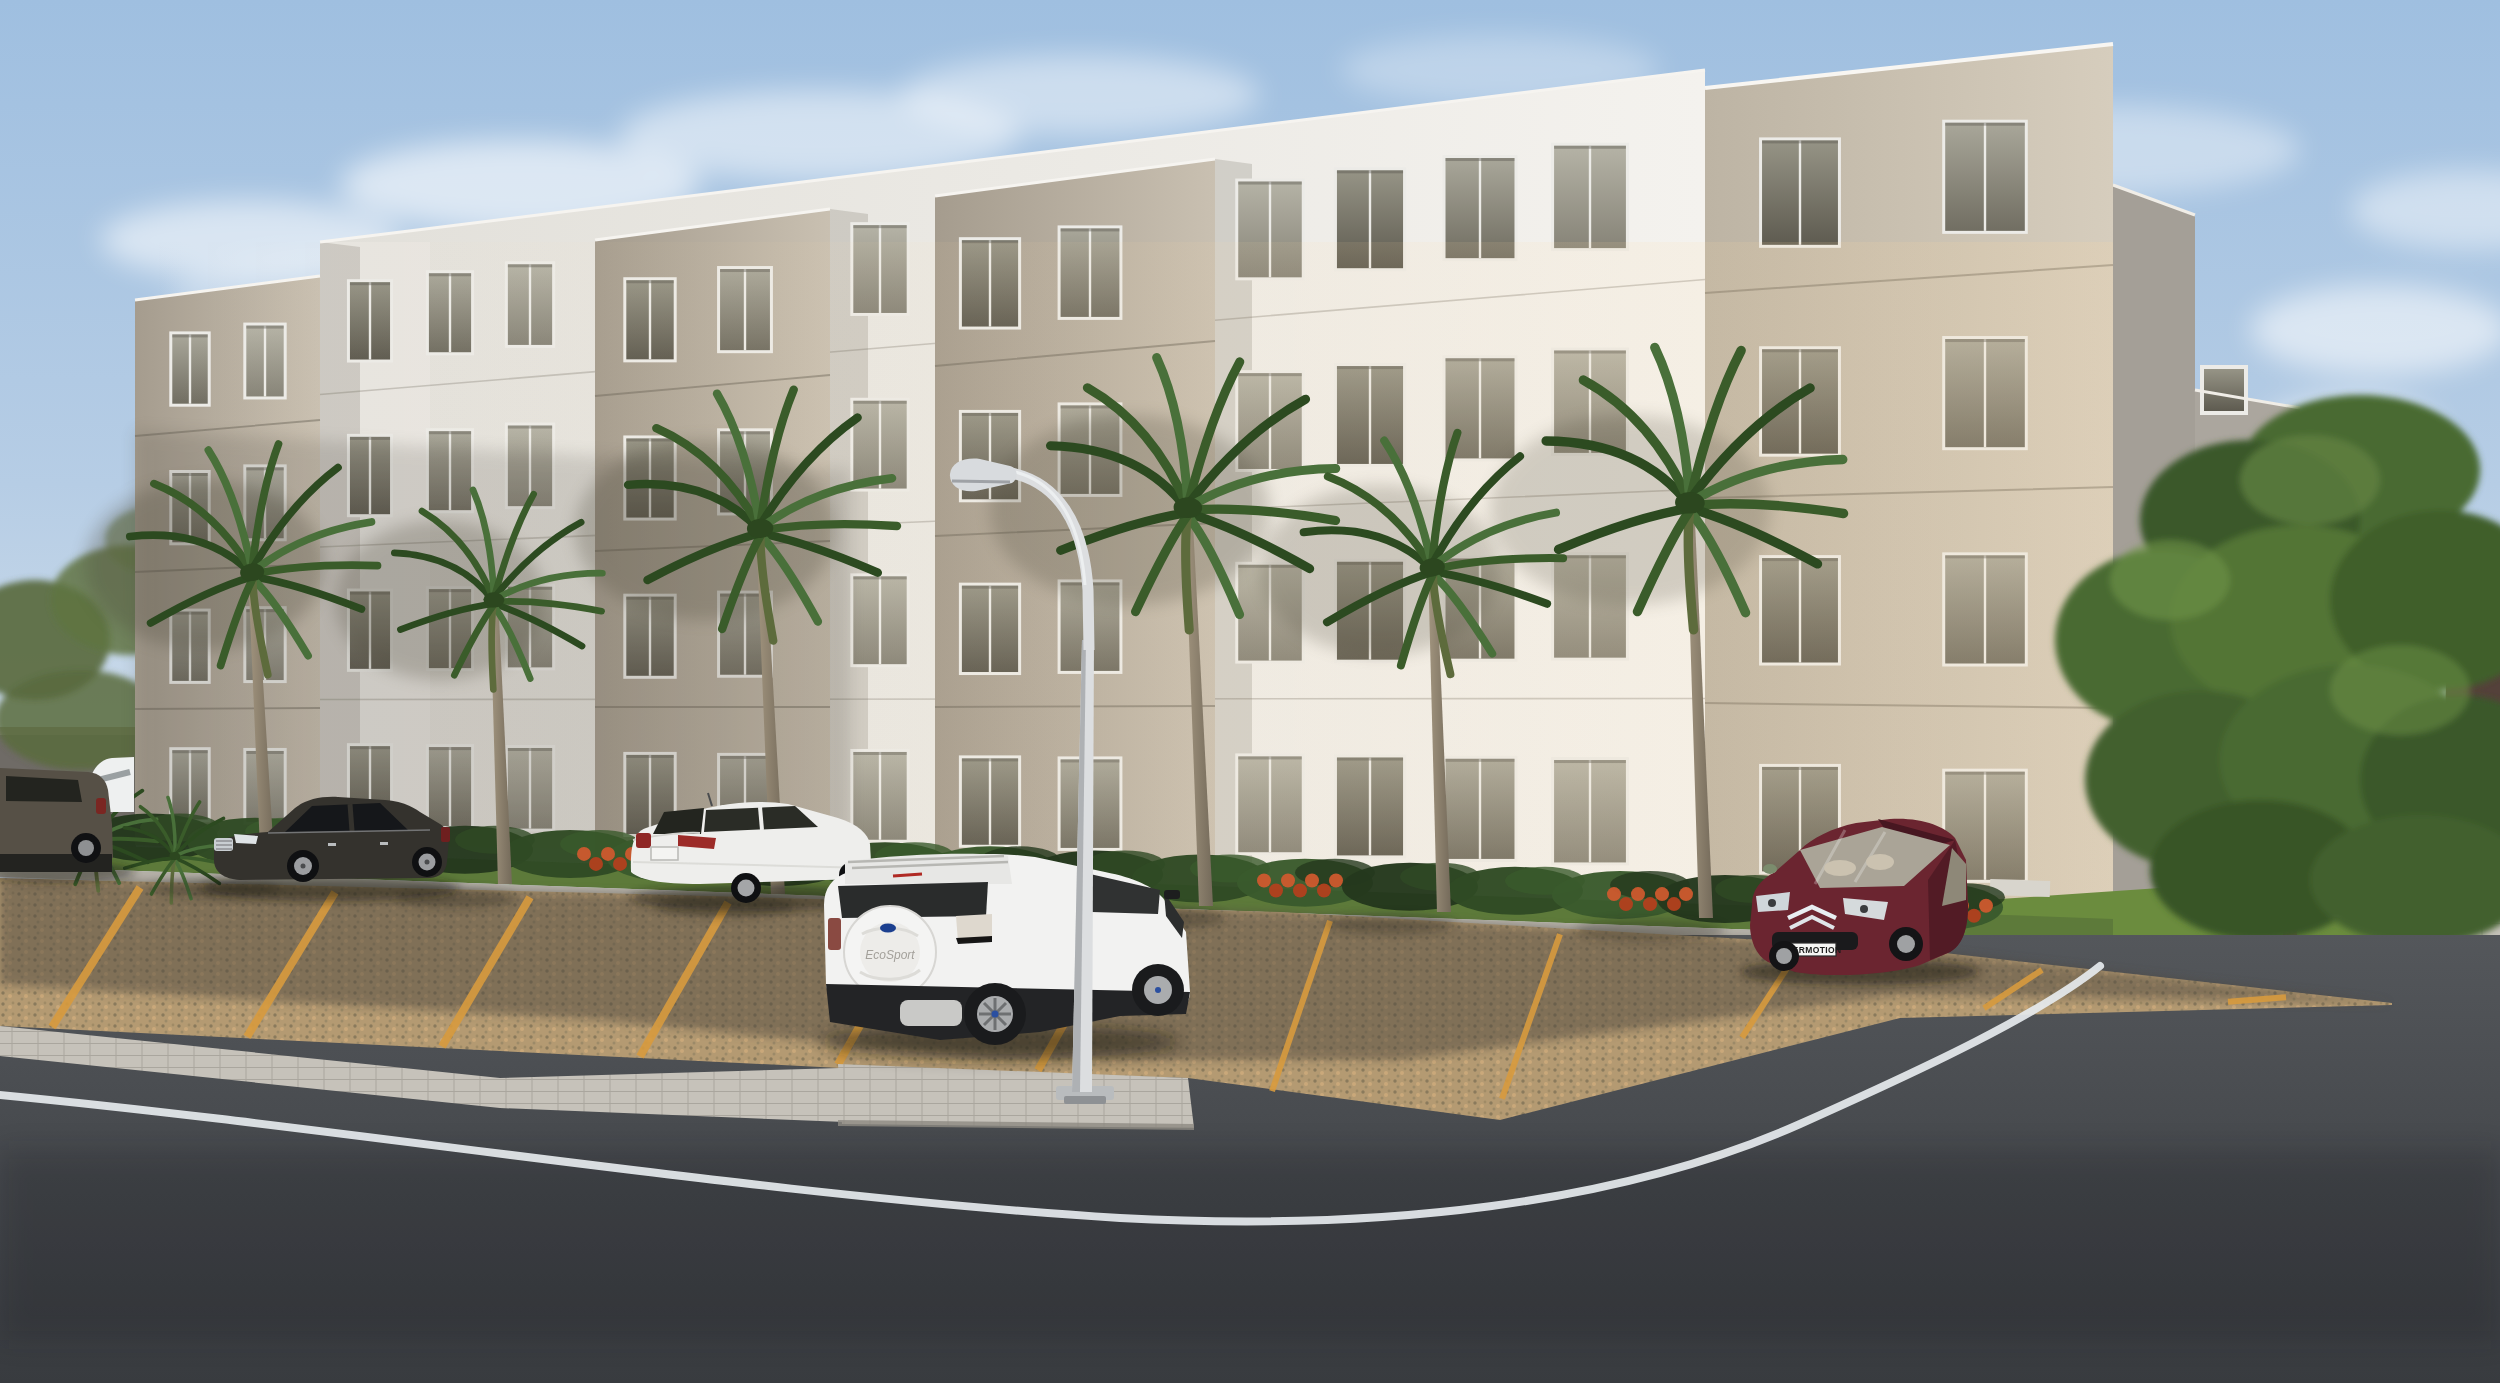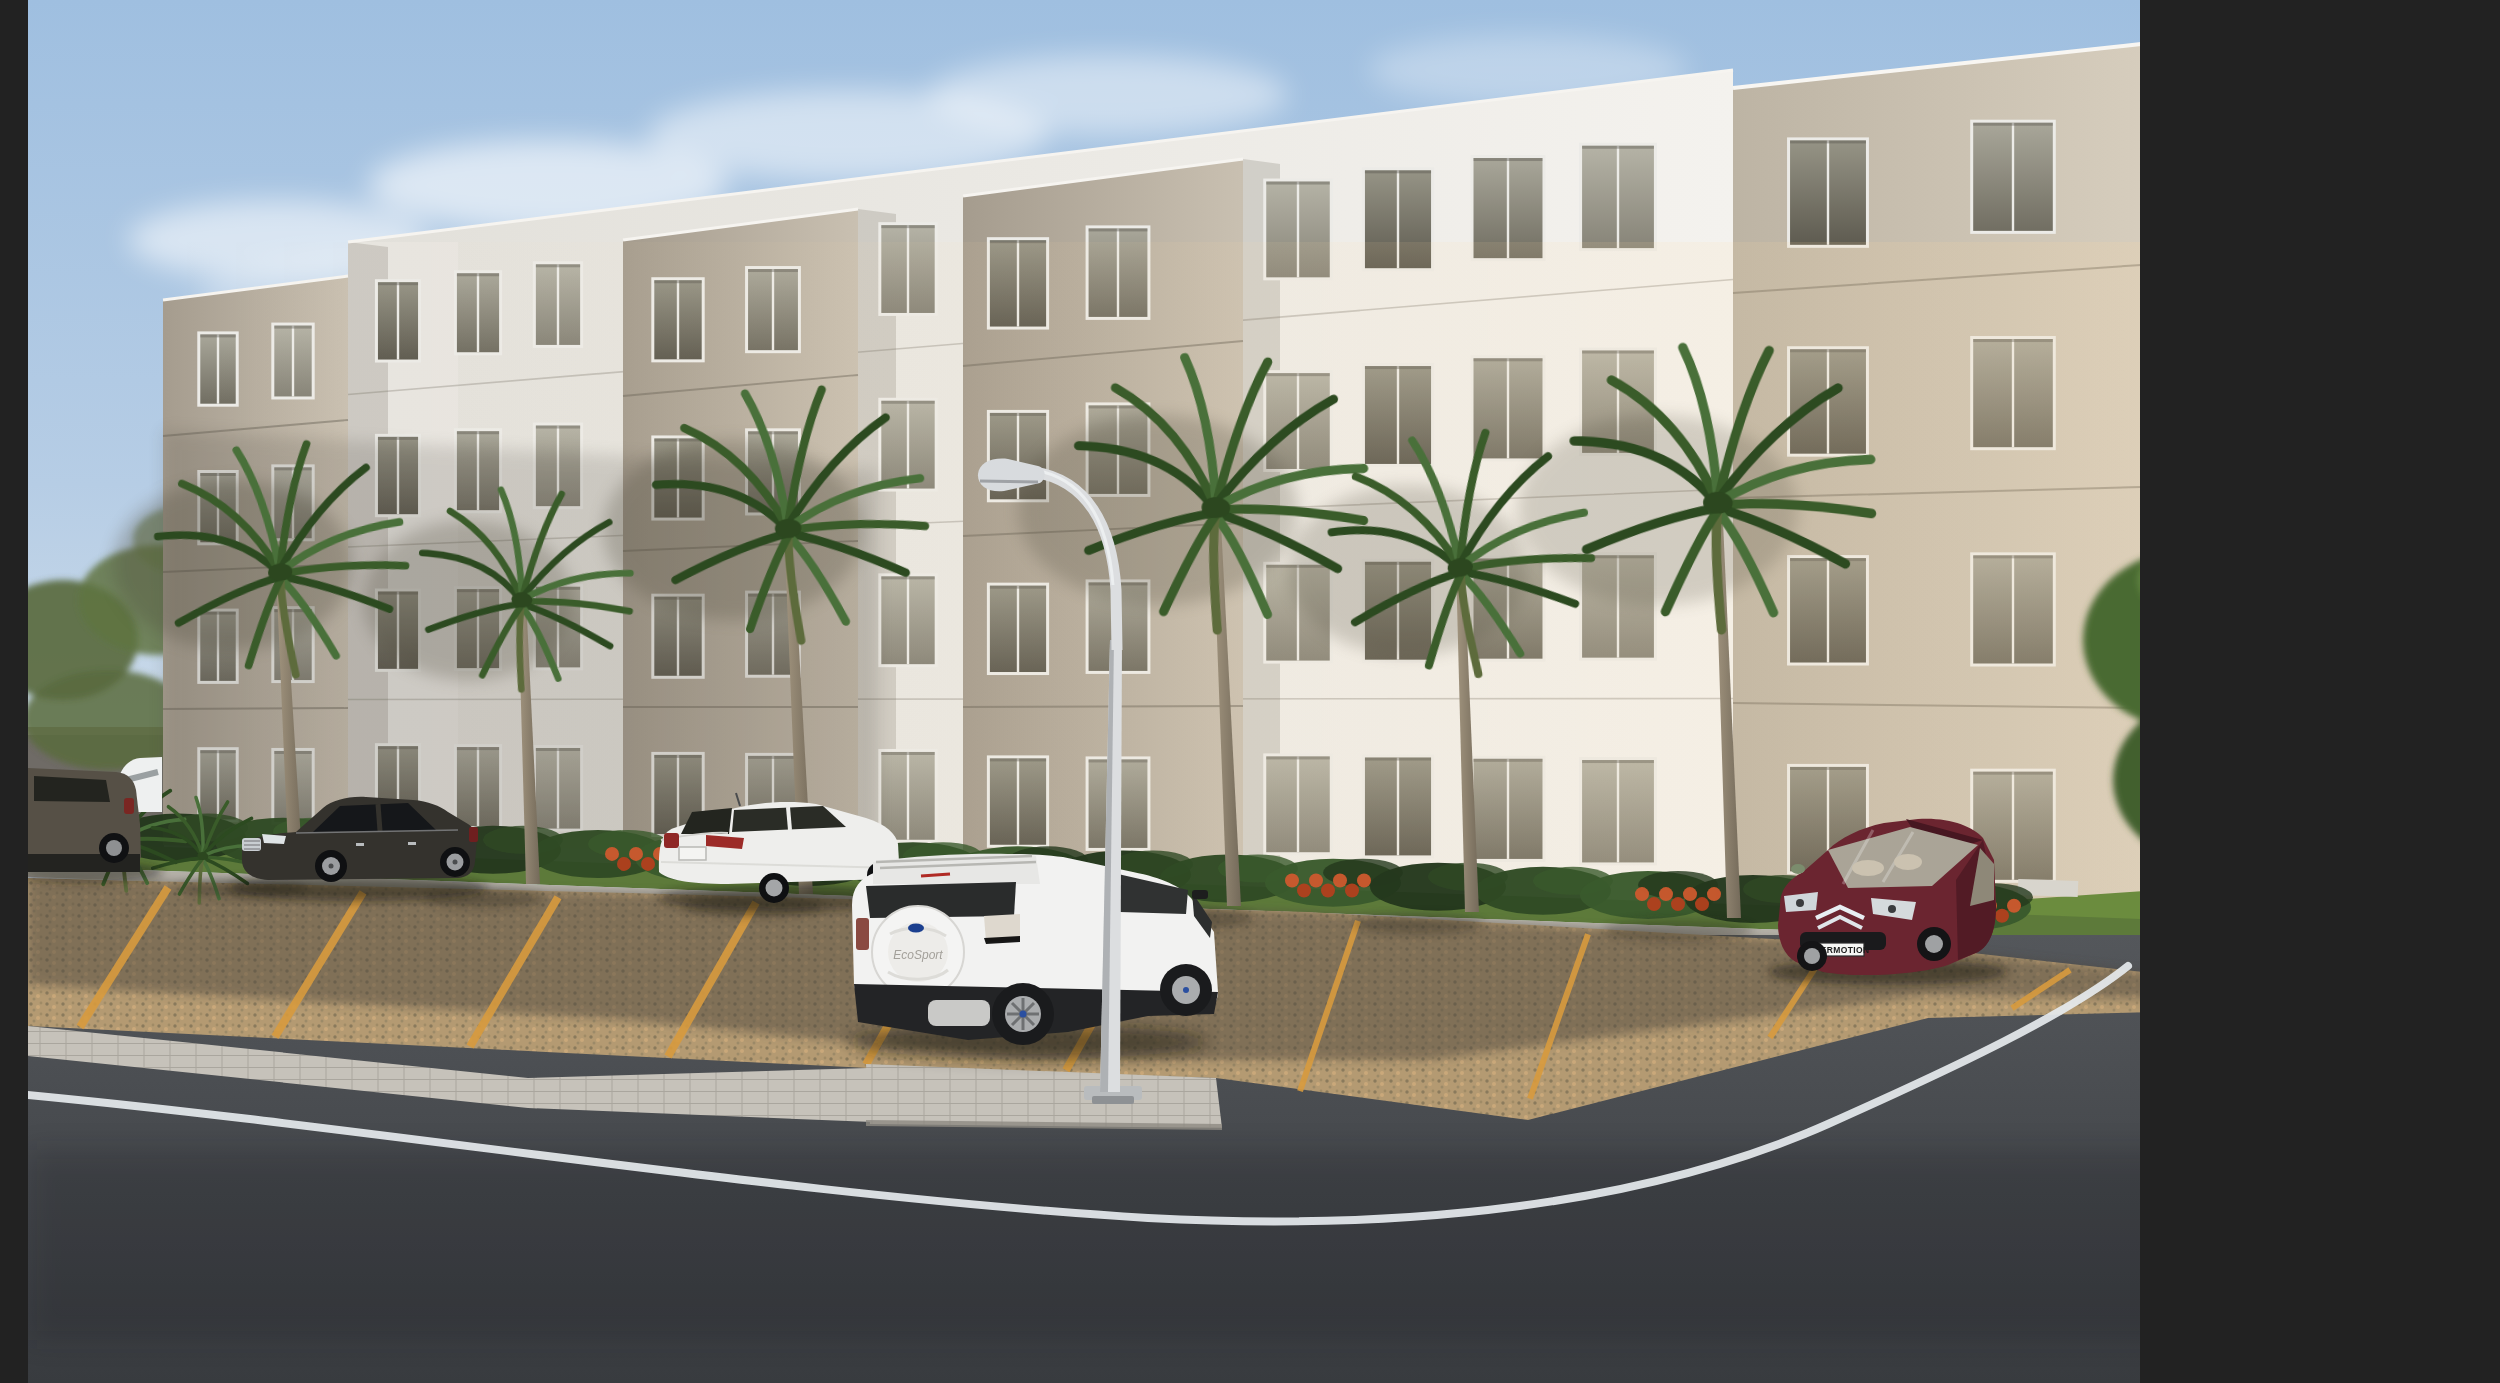--- a/index.html
+++ b/index.html
@@ -1,16 +1,16 @@
 <!DOCTYPE html>
 <html><head>
 <meta charset="utf-8">
 <style>
   html,body{margin:0;padding:0;background:#222;}
-  .stage{position:relative;width:2112px;height:1383px;overflow:hidden;font-family:"Liberation Sans",sans-serif;margin-left:28px;}
+  .stage{position:relative;width:2500px;height:1383px;overflow:hidden;font-family:"Liberation Sans",sans-serif;}
   svg{display:block}
   text{font-family:"Liberation Sans",sans-serif;}
   .plate-text{font-weight:bold;letter-spacing:.4px;}
   .badge-text{font-style:italic;}
 </style>
 </head>
 <body>
 
 <div class="stage">
 <svg viewBox="0 0 2500 1383" width="2500" height="1383">

